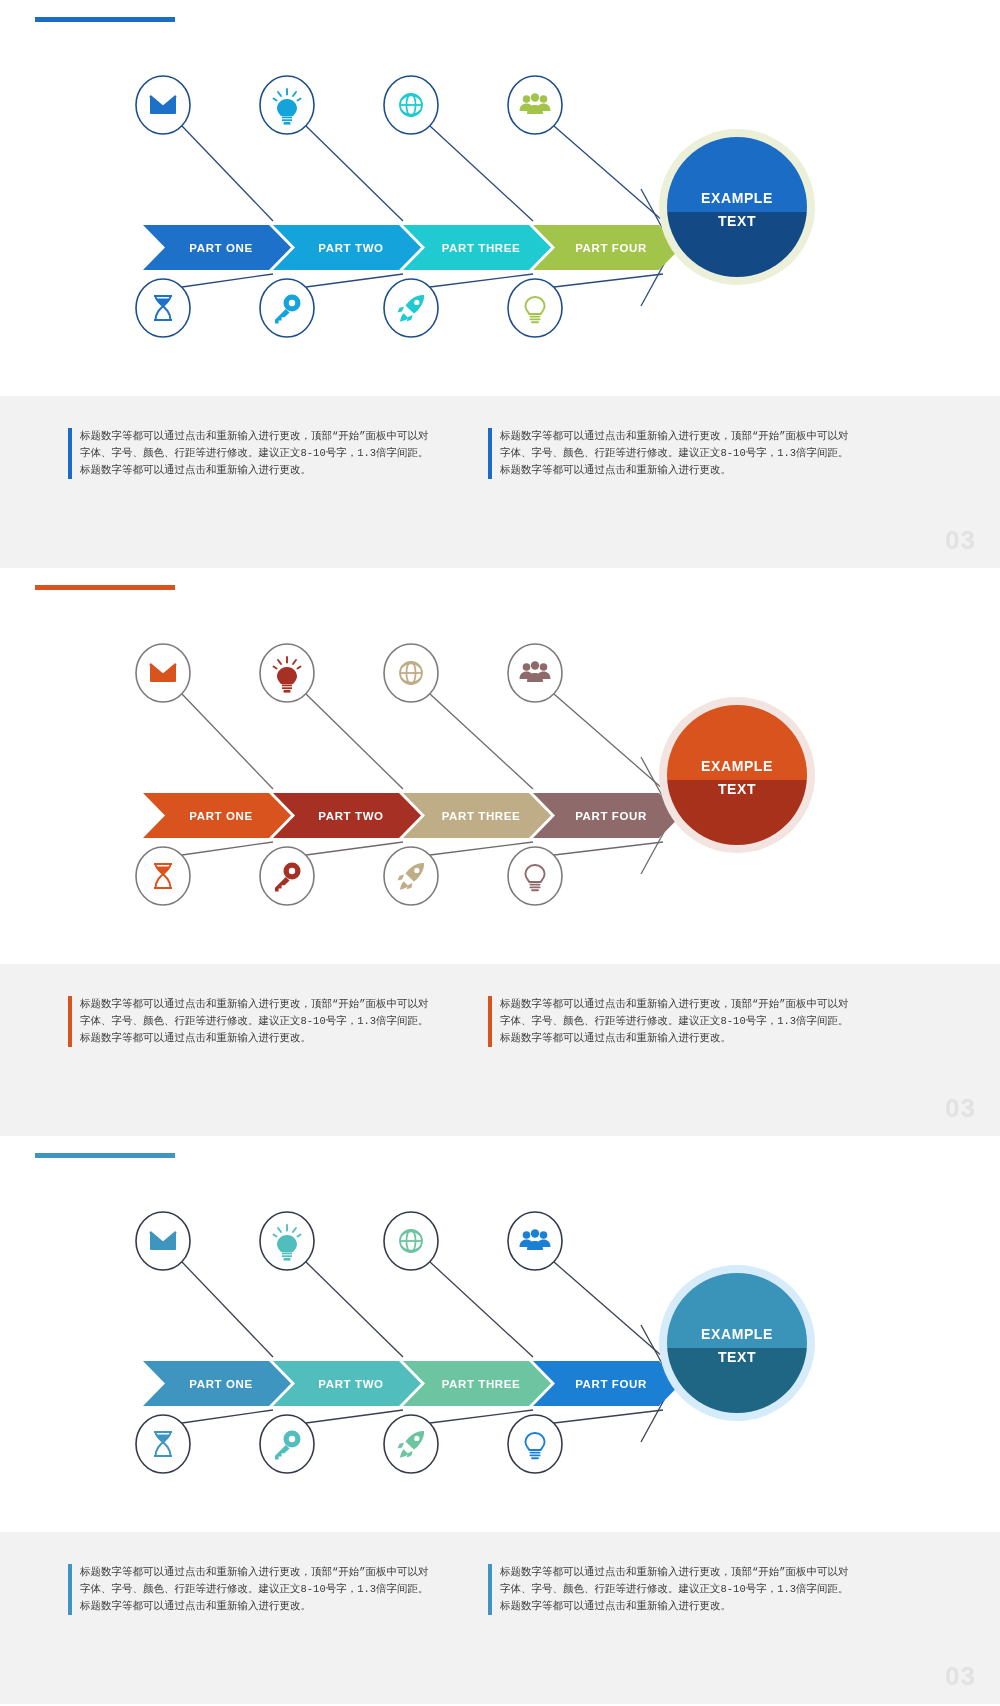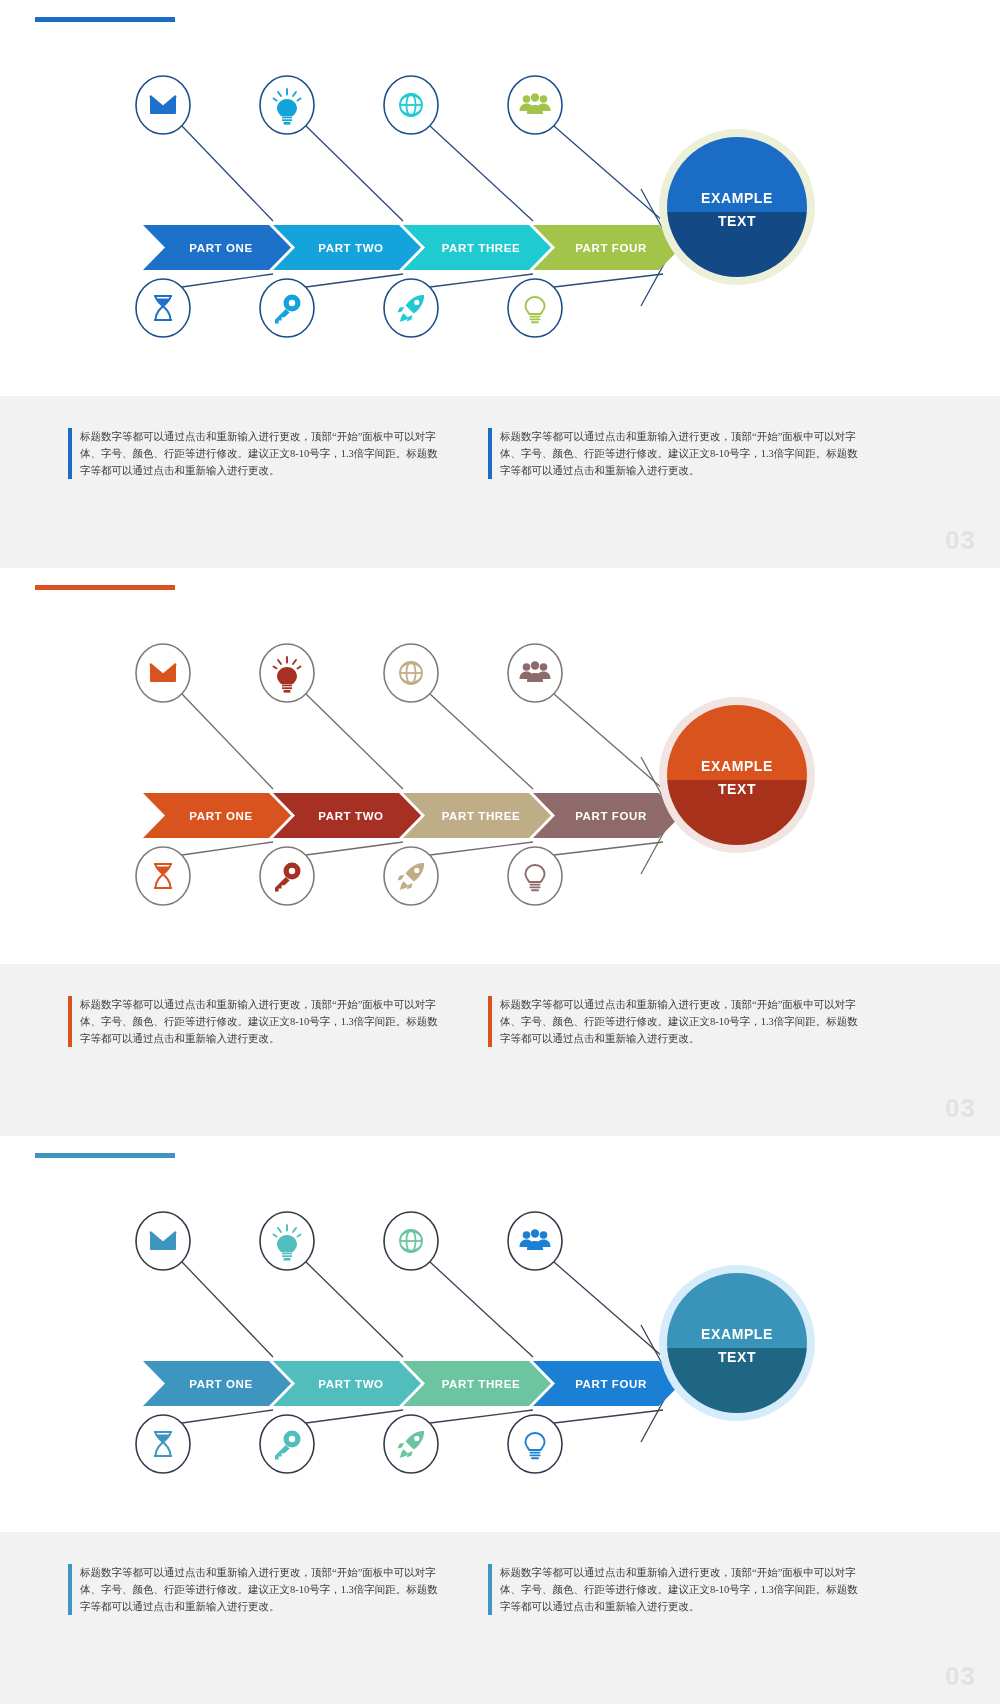--- a/index.html
+++ b/index.html
@@ -11,21 +11,21 @@
   }
   .slide{position:relative;width:1000px;height:568px;background:#ffffff;overflow:hidden;}
   .accent-bar{position:absolute;left:35px;top:17px;width:140px;height:5px;}
   .diagram{position:absolute;left:0;top:40px;width:1000px;height:310px;}
   .svgwrap{position:absolute;left:0;top:0;width:1000px;height:310px;}
   .textband{position:absolute;left:0;bottom:0;width:1000px;height:172px;background:#f2f2f2;}
   .col{position:absolute;top:32px;width:370px;display:flex;}
   .col.left{left:68px;}
   .col.right{left:488px;}
   .vbar{width:4px;flex:0 0 4px;margin-right:8px;}
-  .ptext{font-size:10.5px;line-height:1.62;color:#3b3b3b;font-family:Liberation Serif, serif;}
+  .ptext{font-size:10.5px;line-height:1.62;color:#3b3b3b;font-family:Liberation Mono, monospace;}
   .pagenum{position:absolute;right:24px;bottom:12px;font-size:26px;font-weight:bold;color:#e2e2e2;letter-spacing:1px;}
   .lbl{font-family:"Liberation Sans","DejaVu Sans",sans-serif;font-weight:bold;letter-spacing:0.6px;}
 </style>
 </head>
 <body>
 
 <div id="root">
     <div class="slide">
       <div class="accent-bar" style="background: rgb(27, 108, 196);"></div>
       <div class="diagram">

